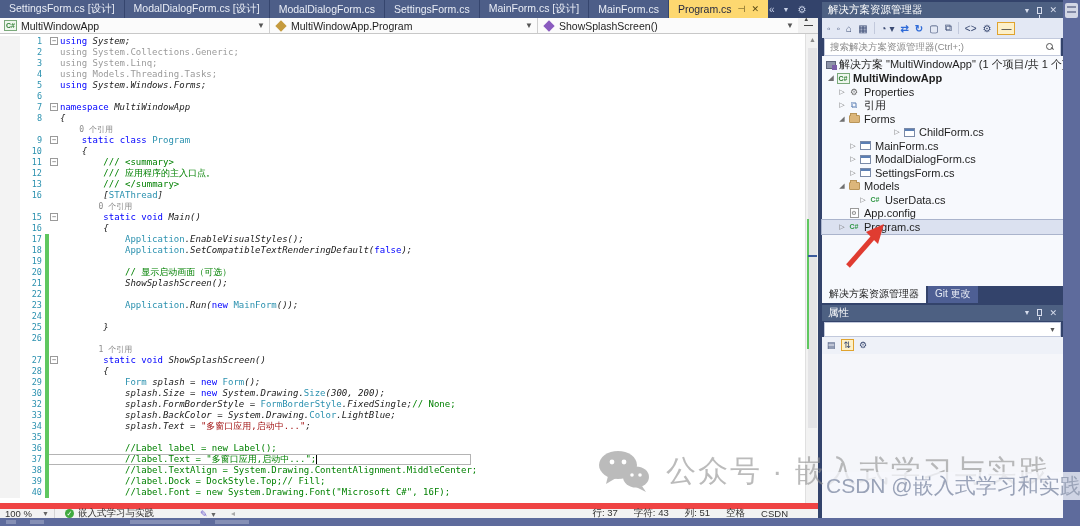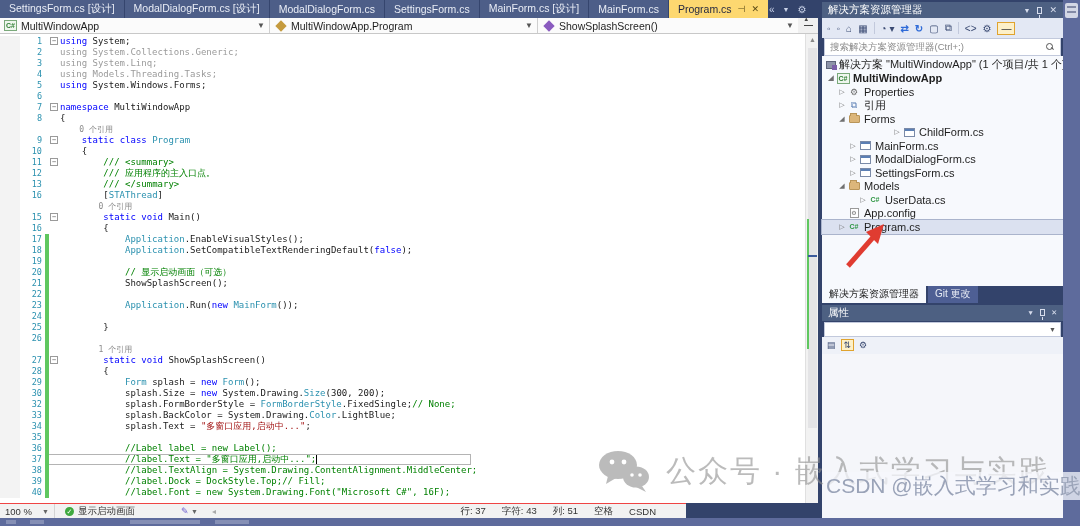--- a/index.html
+++ b/index.html
@@ -32,34 +32,34 @@
   #editor { position:absolute; left:0; top:34px; width:805px; height:469px; background:#ffffff; overflow:hidden; }
   #code { position:absolute; left:0; top:2px; }
   .crow { position:relative; height:11px; display:flex; align-items:stretch; font-family:"DejaVu Sans Mono", monospace; font-size:9px; line-height:11px; white-space:pre; }
   .bpm { width:20px; background:#f3f3f3; }
   .lnum { width:24px; text-align:right; color:#2b91af; font-size:8.5px; padding-right:2px; }
   .chz { width:6px; position:relative; }
   .crow.chg .chz:before { content:""; position:absolute; left:1px; top:0; bottom:0; width:4px; background:#5fc75f; }
   .foldc { width:10px; position:relative; }
   .foldbox { position:absolute; left:0; top:1px; width:8px; height:8px; border:1px solid #9a9a9a; background:#fff; color:#555; font-size:7px; line-height:6px; text-align:center; }
   .ctext { font-family:inherit; }
-  .kw{color:#0000ff;} .ty{color:#2b91af;} .st{color:#a31515;} .cm{color:#008000;} .gr{color:#9a9a9a;} .pl{color:#1a1a1a;}
+  .kw{color:#0000ff;} .ty{color:#2b91af;} .st{color:#a31515;} .cm{color:#008000;} .gr{color:#9a9a9a;} .pl{color:#1a1a1a;font-style:italic;}
   .clens { color:#8a8a8a; font-size:8px; }
   .curbox { position:absolute; left:46px; right:6px; top:0; bottom:0; border:1px solid #b4b4b4; pointer-events:none; }
   .caret { display:inline-block; width:1px; height:10px; background:#000; vertical-align:text-bottom; }
 
   
   #vscroll { position:absolute; left:805px; top:34px; width:13px; height:469px; background:#f2f2f2; border-left:1px solid #e0e0e0; }
   #vscroll .up { position:absolute; top:2px; left:0; width:13px; text-align:center; font-size:7px; color:#888; }
   #vscroll .thumb { position:absolute; left:2px; top:14px; width:9px; height:380px; background:#e4e4e6; }
   #vscroll .mark-chg { position:absolute; left:1px; top:185px; width:2px; height:130px; background:#5fc75f; }
   #vscroll .mark-caret { position:absolute; left:2px; top:221px; width:9px; height:2px; background:#3a5a9c; }
 
   
-  #edbottom { position:absolute; left:0; top:503px; width:686px; height:15px; background:#f2f2f2; border-top:1px solid #ef4444; display:flex; align-items:center; font-size:9.5px; color:#333; }
+  #edbottom { position:absolute; left:0; top:503px; width:818px; height:15px; background:#f2f2f2; border-top:6px solid #ef4444; display:flex; align-items:center; font-size:9.5px; color:#333; }
   #zoom-box { display:flex; align-items:center; padding:0 5px; border-right:1px solid #d4d4d4; height:100%; }
   #zoom-box .dd { font-size:7px; color:#666; margin-left:10px; }
   #health { display:flex; align-items:center; margin-left:10px; }
   .okdot { display:inline-block; width:9px; height:9px; border-radius:50%; background:#3fa93f; color:#fff; font-size:7px; line-height:9px; text-align:center; margin-right:4px; }
   #brush { margin-left:46px; color:#6a5acd; font-size:9px; }
   #brush .dd { color:#666; font-size:7px; }
   #hleft { margin-left:14px; color:#aaa; font-size:8px; }
   #caretinfo { position:absolute; right:30px; top:0; height:100%; display:flex; align-items:center; gap:16px; color:#333; }
 
   
@@ -235,21 +235,21 @@
     <div class="mark-caret"></div>
   </div>
 
   <div id="edbottom">
     <div id="zoom-box">
       <span>100 %</span>
       <span class="dd">▼</span>
     </div>
     <div id="health">
       <span class="okdot">✓</span>
-      <span>显示启动画面</span>
+      <span>嵌入式学习与实践</span>
     </div>
     <div id="brush"><span>✎</span> <span class="dd">▼</span></div>
     <div id="hleft">◂</div>
     <div id="caretinfo">
       <span>行: 37</span>
       <span>字符: 43</span>
       <span>列: 51</span>
       <span>空格</span>
       <span>CSDN</span>
     </div>
@@ -375,21 +375,21 @@
             <span class="i-cs">C#</span>
           </span>
           <span>Program.cs</span>
         </div>
       </div>
     <div id="se-blank"></div>
     <div id="se-tabs">
         <div class="se-tab active">解决方案资源管理器</div>
         <div class="se-tab inactive">Git 更改</div>
       </div>
-    <div class="ptitle" style="margin-top:2px;font-family:Liberation Mono, monospace;">
+    <div class="ptitle" style="margin-top:2px;">
       <span>属性</span>
       <span class="ticons">
         <span style="font-size:7px;">▼</span>
         <span class="cpin"></span>
         <span>✕</span>
       </span>
     </div>
     <div id="props">
       <div id="prop-combo">
           <span class="dd">▼</span>

